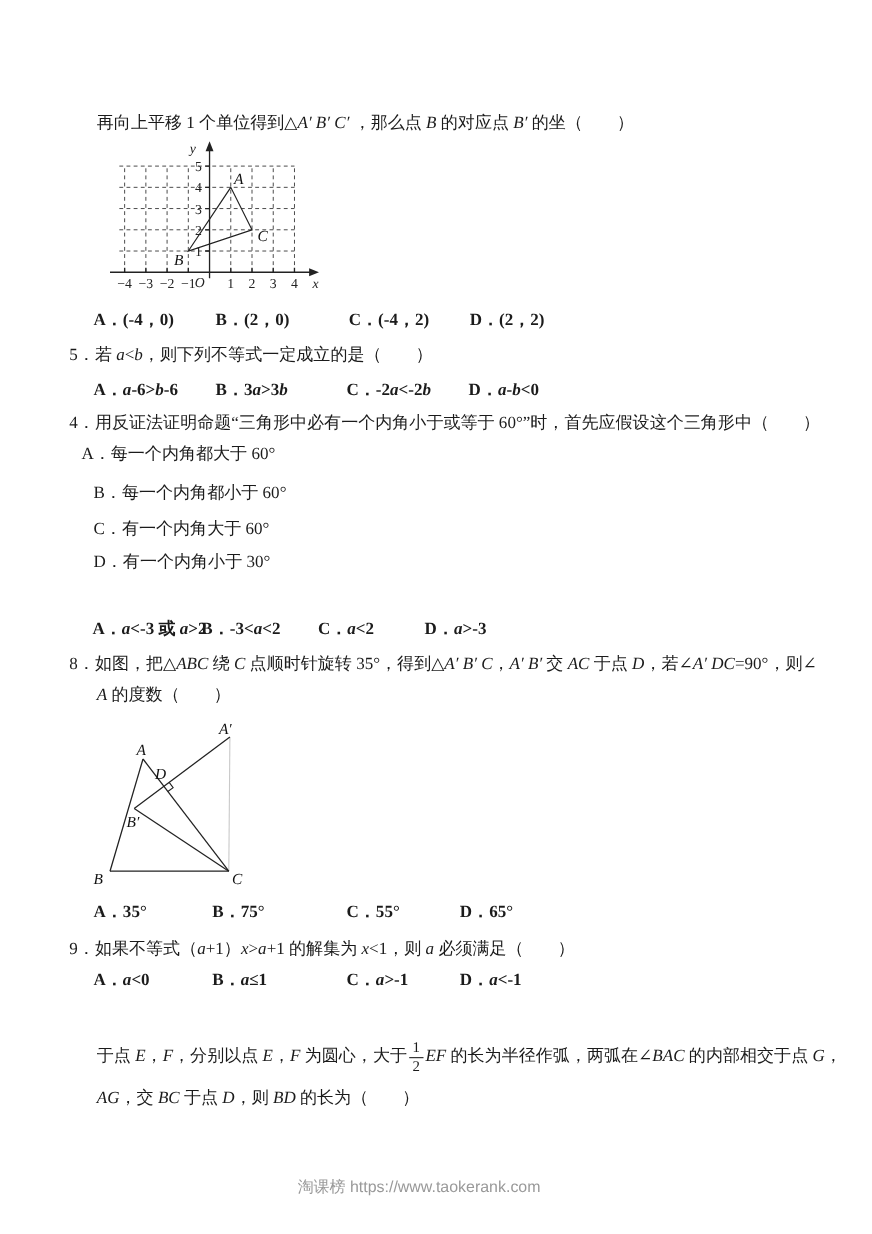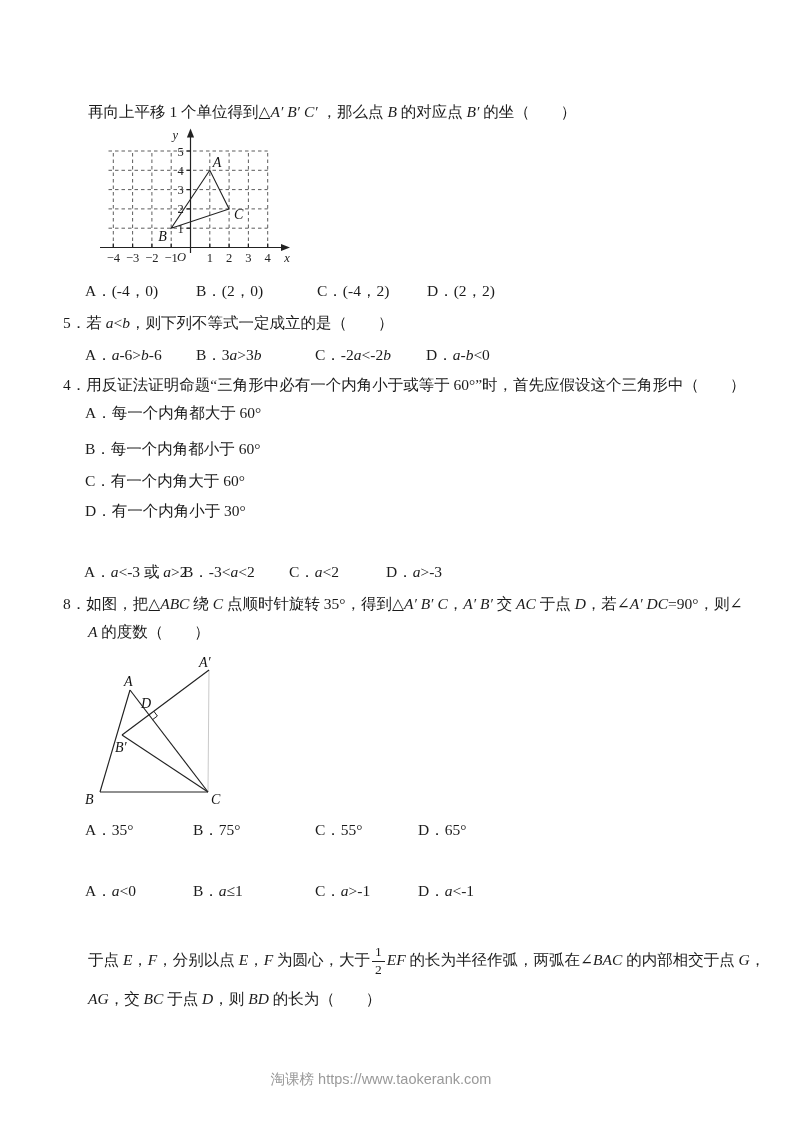--- a/index.html
+++ b/index.html
@@ -1,20 +1,20 @@
 <!DOCTYPE html>
 <html><head>
 <meta charset="utf-8">
 <style>
   html,body{margin:0;padding:0;background:#fff;}
   .page{position:relative;width:762px;height:1122px;background:#fff;overflow:hidden;
         font-family:"Liberation Serif","DejaVu Serif",serif;font-size:15.5px;color:#1b1b1b;}
   .line{position:absolute;white-space:nowrap;line-height:19px;}
   .line i{font-style:italic;}
-  .row{position:absolute;left:0;width:100%;height:20px;}
+  .row{position:absolute;left:0;width:100%;height:20px;font-weight:bold;}
   .opt{position:absolute;top:0;white-space:nowrap;line-height:19px;}
   .opt i{font-style:italic;}
   .fig{position:absolute;}
   .gd{stroke:#4a4a4a;stroke-width:0.9;stroke-dasharray:3.5 3;fill:none;}
   .ax{stroke:#222;stroke-width:1.2;}
   .af{fill:#222;}
   .tk{font-size:12.5px;fill:#222;font-family:"Liberation Serif","DejaVu Serif",serif;}
   .it{font-style:italic;}
   .tri{fill:none;stroke:#222;stroke-width:1.1;}
   .vl{font-size:14px;font-style:italic;fill:#111;font-family:"Liberation Serif","DejaVu Serif",serif;}
@@ -105,21 +105,21 @@
 
   <div class="line" style="top:313px;left:63px">5．若 <i>a</i>&lt;<i>b</i>，则下列不等式一定成立的是（　　）</div>
   <div class="row" style="top:345px">
     <span class="opt" style="left:85px">A．<i>a</i>-6&gt;<i>b</i>-6</span>
     <span class="opt" style="left:196px">B．3<i>a</i>&gt;3<i>b</i></span>
     <span class="opt" style="left:315px">C．-2<i>a</i>&lt;-2<i>b</i></span>
     <span class="opt" style="left:426px">D．<i>a</i>-<i>b</i>&lt;0</span>
   </div>
 
   <div class="line" style="top:375px;left:63px">4．用反证法证明命题“三角形中必有一个内角小于或等于 60°”时，首先应假设这个三角形中（　　）</div>
-  <div class="line" style="top:403px;left:85px">A．每一个内角都大于 60°</div>
+  <div class="line" style="top:403px;left:74px">A．每一个内角都大于 60°</div>
   <div class="line" style="top:439px;left:85px">B．每一个内角都小于 60°</div>
   <div class="line" style="top:471px;left:85px">C．有一个内角大于 60°</div>
   <div class="line" style="top:501px;left:85px">D．有一个内角小于 30°</div>
 
   <div class="row" style="top:562px">
     <span class="opt" style="left:84px">A．<i>a</i>&lt;-3 或 <i>a</i>&gt;2</span>
     <span class="opt" style="left:183px">B．-3&lt;<i>a</i>&lt;2</span>
     <span class="opt" style="left:289px">C．<i>a</i>&lt;2</span>
     <span class="opt" style="left:386px">D．<i>a</i>&gt;-3</span>
   </div>
@@ -147,20 +147,21 @@
       </g>
     </svg>
 
   <div class="row" style="top:820px">
     <span class="opt" style="left:85px">A．35°</span>
     <span class="opt" style="left:193px">B．75°</span>
     <span class="opt" style="left:315px">C．55°</span>
     <span class="opt" style="left:418px">D．65°</span>
   </div>
 
+  <div class="line" style="top:853px;left:63px">9．如果不等式（<i>a</i>+1）<i>x</i>&gt;<i>a</i>+1 的解集为 <i>x</i>&lt;1，则 <i>a</i> 必须满足（　　）</div>
   <div class="row" style="top:881px">
     <span class="opt" style="left:85px">A．<i>a</i>&lt;0</span>
     <span class="opt" style="left:193px">B．<i>a</i>≤1</span>
     <span class="opt" style="left:315px">C．<i>a</i>&gt;-1</span>
     <span class="opt" style="left:418px">D．<i>a</i>&lt;-1</span>
   </div>
 
   <div class="line" style="top:945px;left:88px">于点 <i>E</i>，<i>F</i>，分别以点 <i>E</i>，<i>F</i> 为圆心，大于<span class="frac"><span class="fnum">1</span><span class="fden">2</span></span><i>EF</i> 的长为半径作弧，两弧在∠<i>BAC</i> 的内部相交于点 <i>G</i>，作射线</div>
   <div class="line" style="top:989px;left:88px"><i>AG</i>，交 <i>BC</i> 于点 <i>D</i>，则 <i>BD</i> 的长为（　　）</div>
 

